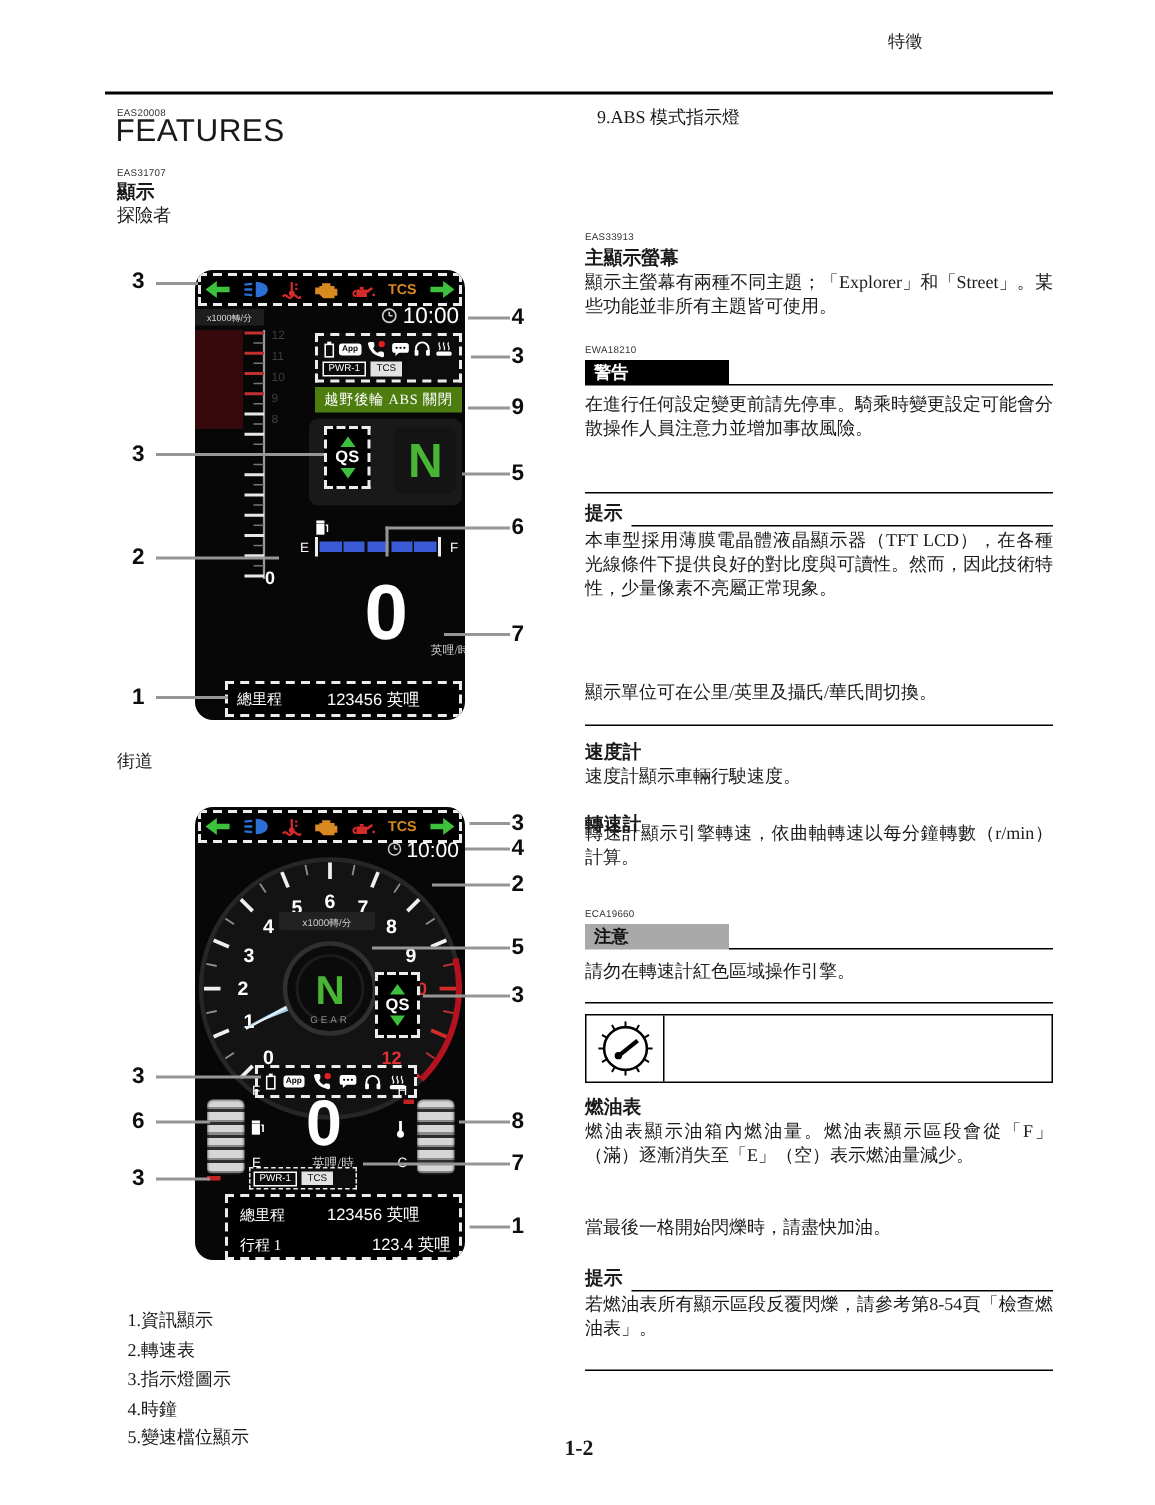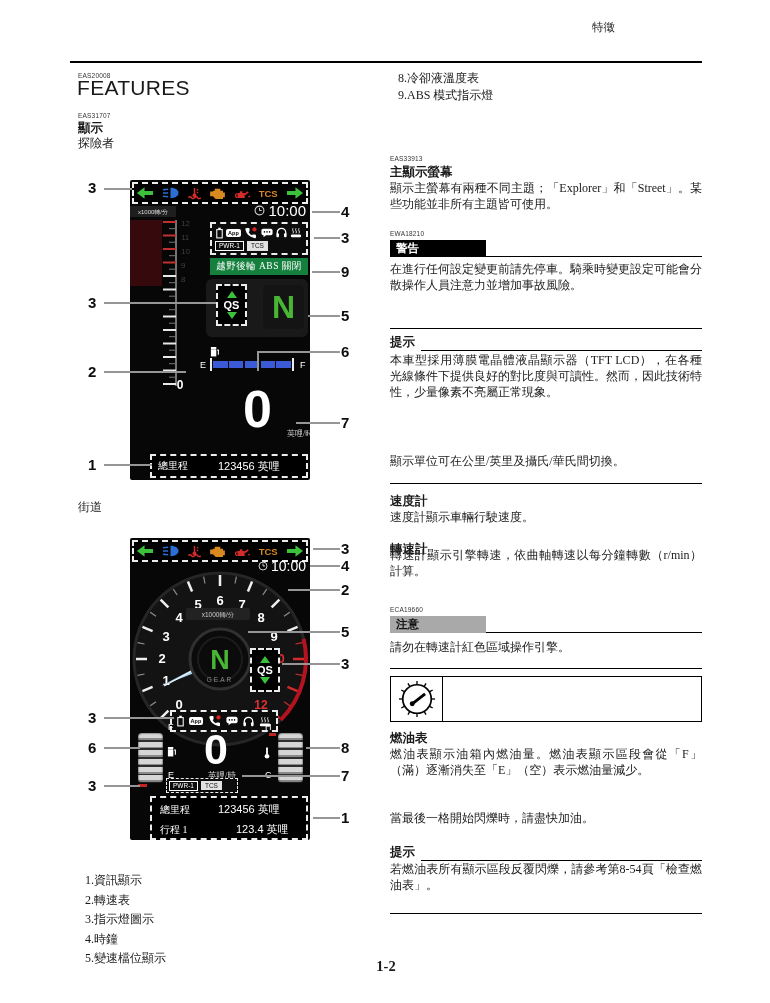--- a/index.html
+++ b/index.html
@@ -24,30 +24,30 @@
   .labelline{flex:1;height:17px;border-bottom:1.5px solid #000}
   .tiprow{display:flex;align-items:flex-end;height:16px}
   .tiplab{font-weight:bold;font-size:12.5px;margin-right:6px}
   .tipline{flex:1;height:14px;border-bottom:1.2px solid #000}
   .colrule{height:1.2px;background:#000}
   .rz{border:1.5px solid #000;height:46px;display:flex}
   .rzicon{width:52px;border-right:1.5px solid #000;display:flex;align-items:center;justify-content:center}
   .rztxt{flex:1;padding:5px 0 0 14px;font-size:12px;line-height:16px}
 
   
-  .cluster{position:absolute;left:130px;width:180px;background:#070707;overflow:hidden;border-radius:2px}
+  .cluster{position:absolute;left:130px;width:180px;background:#070707;overflow:hidden;border-radius:12px}
   .strip{position:absolute;left:2px;top:2px;width:176px;height:22px;border:2px dashed #ececec;background:#000;display:flex;align-items:center;justify-content:space-between;padding:0 3px}
   .tcs-txt{color:#d8891f;font-weight:bold;font-size:9.5px;font-family:"Liberation Sans",sans-serif}
   .clockrow{position:absolute;right:4px;display:flex;align-items:center;gap:3px;color:#fff;font-family:"Liberation Sans",sans-serif}
   .combox{position:absolute;border:2px dashed #ececec;background:#0c0c0c;display:flex;flex-direction:column;justify-content:center;gap:2px;padding:1px 2px}
   .comrow{display:flex;align-items:center;justify-content:space-around}
   .badgerow{display:flex;gap:3px;padding-left:1px}
   .pwrbadge{border:1px solid #fff;color:#fff;font-size:6.5px;font-family:"Liberation Sans",sans-serif;padding:0 3px;line-height:8px}
   .tcsbadge{background:#e2e2e2;color:#111;font-size:6.5px;font-family:"Liberation Sans",sans-serif;padding:0 4px;line-height:9px}
-  .absbanner{position:absolute;background:#15803d;color:#fff;font-size:9.5px;display:flex;align-items:center;justify-content:center;letter-spacing:.5px}
+  .absbanner{position:absolute;background:#4d7c0f;color:#fff;font-size:9.5px;display:flex;align-items:center;justify-content:center;letter-spacing:.5px}
   .npanel{position:absolute;background:#191919;border-radius:6px}
   .qsbox{position:absolute;border:2px dashed #ececec;background:#000;display:flex;flex-direction:column;align-items:center;justify-content:center;gap:1px}
   .qstxt{color:#fff;font-weight:bold;font-size:11px;font-family:"Liberation Sans",sans-serif}
   .tri-up{width:0;height:0;border-left:5px solid transparent;border-right:5px solid transparent;border-bottom:7px solid #3dc13d}
   .tri-dn{width:0;height:0;border-left:5px solid transparent;border-right:5px solid transparent;border-top:7px solid #3dc13d}
   .ngear{position:absolute;background:#141414;border-radius:5px;color:#48b535;font-family:"Liberation Sans",sans-serif;font-weight:bold;display:flex;align-items:center;justify-content:center}
   .bigspeed{position:absolute;color:#fff;font-family:"Liberation Sans",sans-serif;font-weight:600}
   .unit{position:absolute;color:#ccc;font-size:8px;white-space:nowrap}
   .wlabel{position:absolute;color:#fff;font-size:9px;font-family:"Liberation Sans",sans-serif}
   .fbar-wrap{position:absolute;border-left:2.5px solid #eee;border-right:2.5px solid #eee;height:13px;display:flex;align-items:center;padding:0 1px}
@@ -446,21 +446,21 @@
       <span class="tcsbadge">TCS</span>
     </div>
 
     <div class="infobar" style="left:20px;top:258px;width:158px;height:44px">
       <div class="abs" style="left:0;top:3px;width:154px;height:18px">
         <span class="ib-lbl" style="position:absolute;left:8px;top:2px">總里程</span>
         <span class="ib-val" style="position:absolute;left:66px;top:1px">123456 英哩</span>
       </div>
       <div class="abs" style="left:0;top:23px;width:154px;height:18px">
         <span class="ib-lbl" style="position:absolute;left:8px;top:2px">行程 1</span>
-        <span class="ib-val" style="position:absolute;left:84px;top:1px">123.4 英哩</span>
+        <span class="ib-val" style="position:absolute;left:96px;top:1px">123.4 英哩</span>
       </div>
     </div>
   </div>
 
   <div class="co" style="left:341px;top:541px">3</div>
     <div class="cl" style="left:313px;top:548px;width:27px"></div>
   <div class="co" style="left:341px;top:558px">4</div>
     <div class="cl" style="left:310px;top:565px;width:30px"></div>
   <div class="co" style="left:341px;top:582px">2</div>
     <div class="cl" style="left:288px;top:589px;width:52px"></div>
@@ -484,21 +484,20 @@
   <div class="leftlegend" style="top:871px">
     <div>1.資訊顯示</div>
     <div>2.轉速表</div>
     <div>3.指示燈圖示</div>
     <div>4.時鐘</div>
     <div>5.變速檔位顯示</div>
   </div>
 
   <div id="rcol">
     <div style="top:0;font-size:12px;line-height:17px;padding-left:8px">
-      <div>8.冷卻液溫度表</div>
       <div>9.ABS 模式指示燈</div>
     </div>
 
     <div class="code" style="top:85px">EAS33913</div>
     <div class="h-cn" style="top:94px">主顯示螢幕</div>
     <div class="body-cn" style="top:110px">顯示主螢幕有兩種不同主題；「Explorer」和「Street」。某些功能並非所有主題皆可使用。</div>
 
     <div class="code" style="top:160px">EWA18210</div>
     <div class="labelrow" style="top:169px">
       <span class="warnbox">警告</span>

